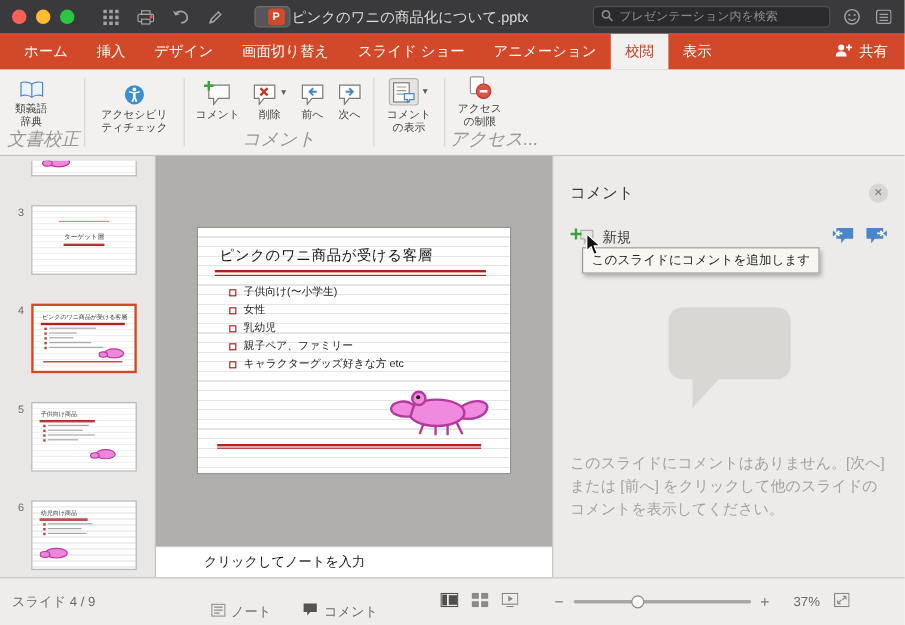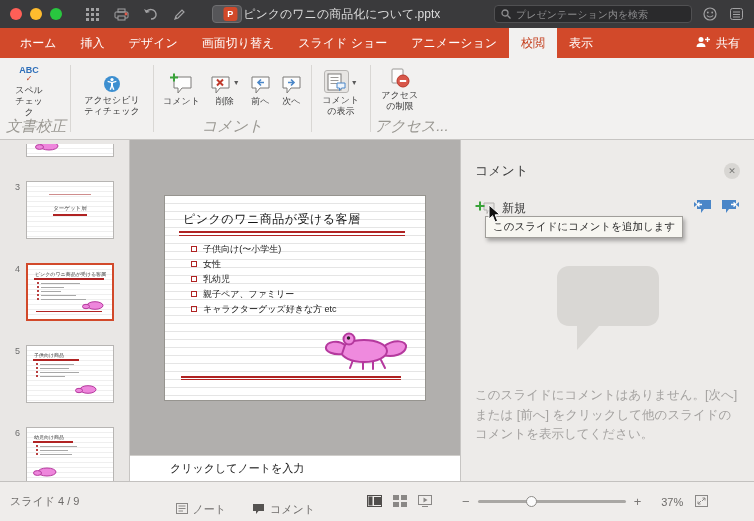--- a/index.html
+++ b/index.html
@@ -203,25 +203,28 @@
             <line x1="10" y1="3.5" x2="15" y2="3.5" stroke="#fff" stroke-width="1.4"></line>
           </svg>
       </span>
       <span>共有</span>
     </div>
   </div>
 
   <div class="ribbon">
     <div class="rgroup">
       <div class="rbuttons">
-        <div class="rbtn w44">
+        <div class="rbtn w40">
           <span class="ric">
-            <span class="abc">ABC<span class="chk">✓</span></span>
-          </span>
-          <span>スペルチェック</span>
+            <svg width="21" height="16" viewBox="0 0 21 16">
+                <path d="M10.5 3 C8 1 3.5 1 1.5 2 V13 C3.5 12 8 12 10.5 14 C13 12 17.5 12 19.5 13 V2 C17.5 1 13 1 10.5 3 Z" fill="#eaf2fa" stroke="#4a86c8"></path>
+                <line x1="10.5" y1="3" x2="10.5" y2="14" stroke="#4a86c8"></line>
+              </svg>
+          </span>
+          <span>類義語辞典</span>
         </div>
       </div>
       <div class="rlabel">文書校正</div>
     </div>
     <div class="rdiv"></div>
 
     <div class="rgroup">
       <div class="rbuttons">
         <div class="rbtn w72">
           <span class="ric">

